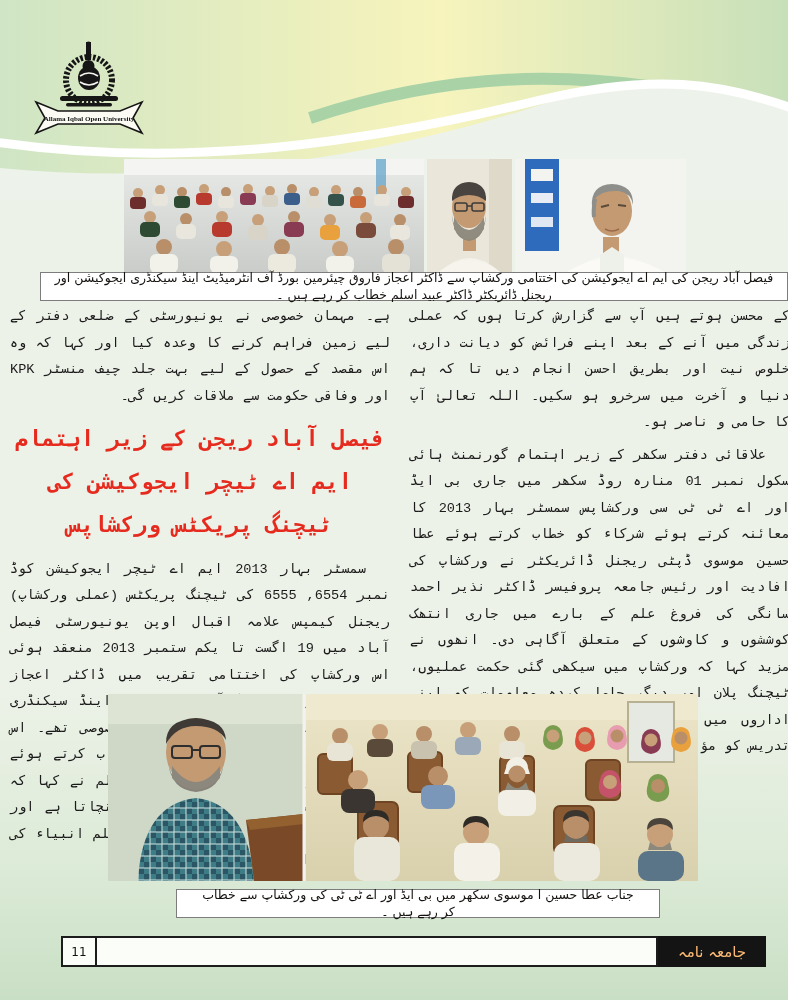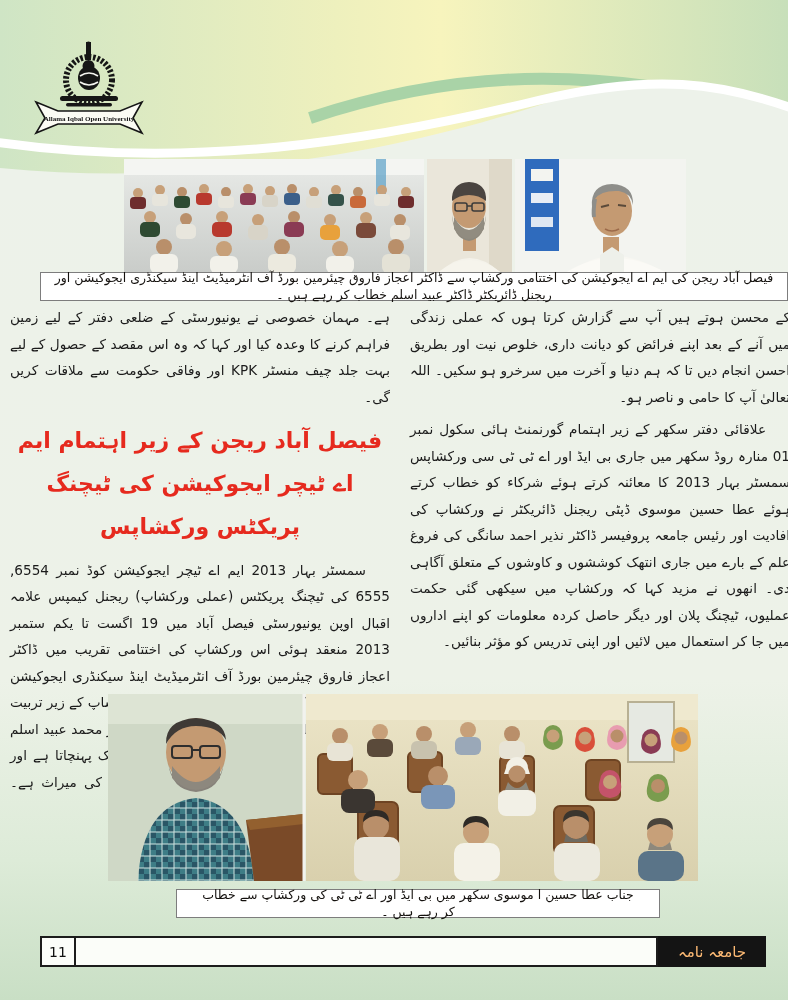--- a/index.html
+++ b/index.html
@@ -9,31 +9,31 @@
   .hdr-svg{position:absolute;top:0;left:0;display:block;}
   .logo{position:absolute;top:40px;left:28px;width:124px;height:96px;}
   .photo-strip{position:absolute;top:159px;left:124px;display:flex;gap:3px;}
   .photo-strip svg{display:block;}
   .cap-box{position:absolute;background:#ffffff;border:1px solid #7d7d7d;
            display:flex;align-items:center;justify-content:center;
            font-size:12.5px;color:#14110e;direction:rtl;text-align:center;line-height:1.3;}
   .cap-top{top:272px;left:40px;width:730px;height:27px;padding:0 8px;}
   .cap-bottom{top:889px;left:176px;width:448px;height:27px;padding:0 17px;}
   .cols{position:absolute;top:304px;left:10px;width:780px;display:flex;flex-direction:row-reverse;
-        gap:20px;direction:rtl;color:#1b1b1b;}
+        gap:20px;direction:rtl;color:#1b1b1b;font-family:Liberation Mono, monospace;}
   .col{width:380px;}
   .col p{margin:0 0 6px 0;font-size:13.6px;line-height:1.95;text-align:justify;
          text-align-last:right;}
   .col p.indent{text-indent:24px;}
   .headline{color:#e62a1e;font-weight:bold;font-size:22px;line-height:1.95;
             text-align:center;margin:10px 0 8px 0;}
   .bottom-photo{position:absolute;top:694px;left:108px;}
   .footer{position:absolute;top:936px;left:40px;width:726px;height:31px;display:flex;}
   .pg-box{width:36px;height:100%;background:#fbfdf9;border:2px solid #1c1c1c;box-sizing:border-box;
-          display:flex;align-items:center;justify-content:center;font-size:14px;color:#111;}
+          display:flex;align-items:center;justify-content:center;font-size:12px;color:#111;margin-left:21px;}
   .rule-bar{flex:1;height:100%;background:#fbfdf9;border:2px solid #1c1c1c;border-left:none;
             box-sizing:border-box;}
   .masthead{width:108px;height:100%;background:#141414;color:#fdba74;display:flex;
             align-items:center;justify-content:center;font-size:15px;direction:rtl;}
 </style>
 </head>
 <body>
 
 <div class="page">
 

